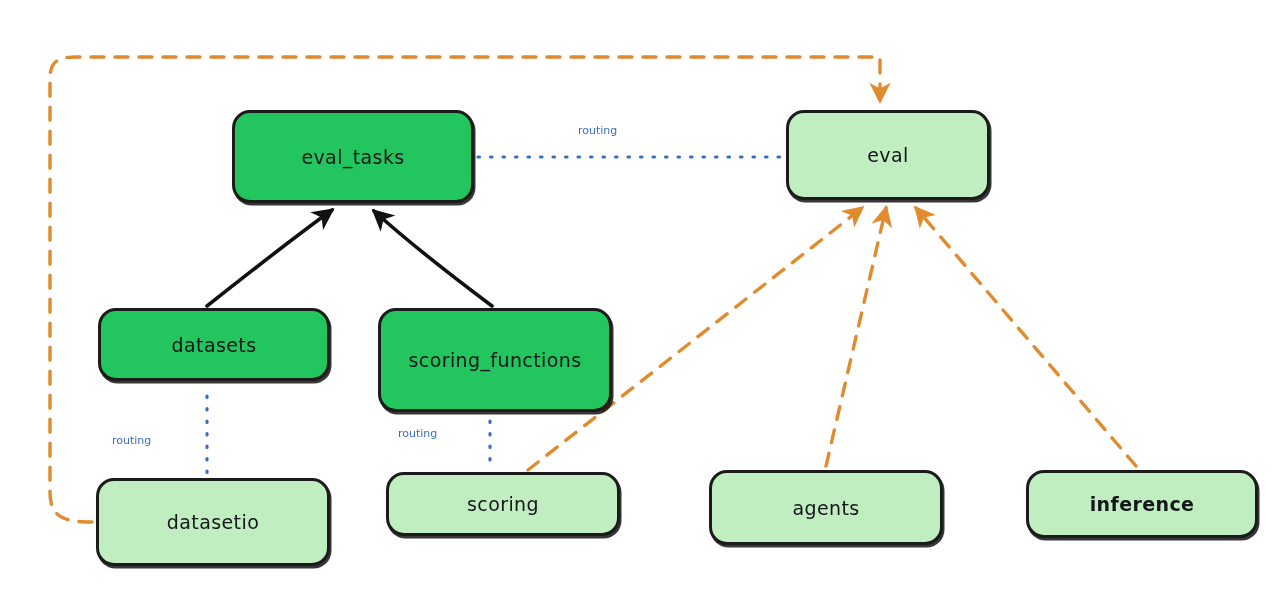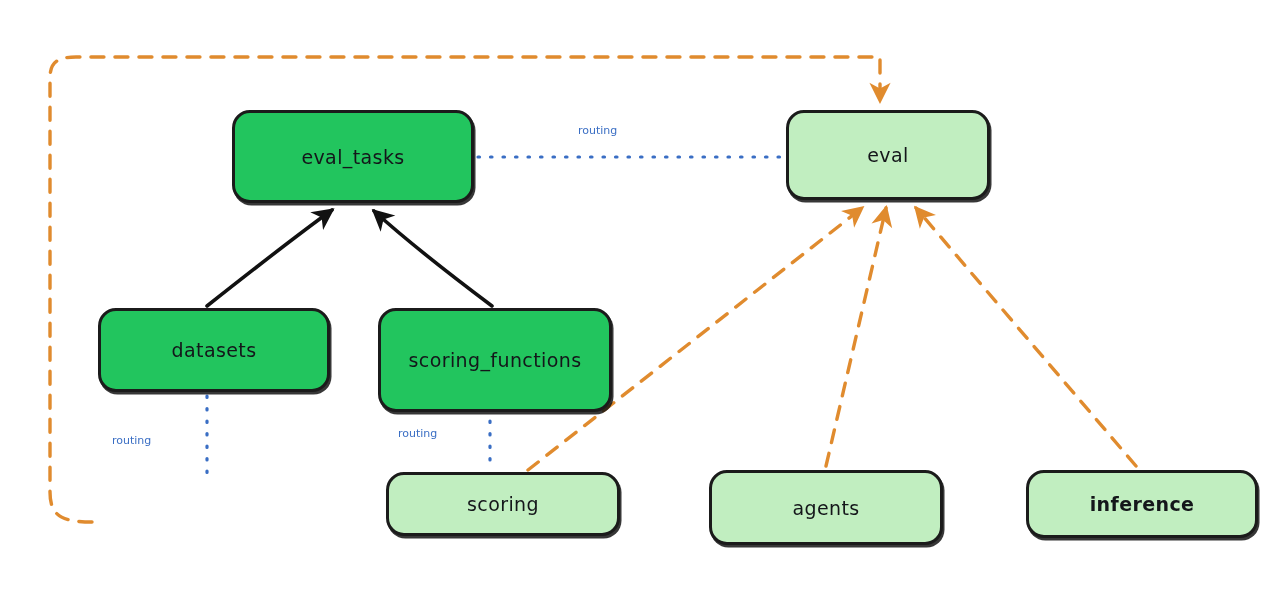--- a/index.html
+++ b/index.html
@@ -93,28 +93,31 @@
   </svg>
 
   <div class="node blue" style="left:232px; top:110px; width:242px; height:93px;">
     <span class="node-label">eval_tasks</span>
   </div>
 
   <div class="node green" style="left:786px; top:110px; width:204px; height:90px;">
     <span class="node-label">eval</span>
   </div>
 
-  <div class="node blue" style="left:98px; top:308px; width:232px; height:84px;">
+  <div class="node blue" style="left:98px; top:308px; width:232px; height:73px;">
     <span class="node-label">datasets</span>
   </div>
 
   <div class="node blue" style="left:378px; top:308px; width:234px; height:104px;">
     <span class="node-label">scoring_functions</span>
   </div>
 
+  <div class="node green" style="left:96px; top:478px; width:234px; height:88px;">
+    <span class="node-label">datasetio</span>
+  </div>
 
   <div class="node green" style="left:386px; top:472px; width:234px; height:64px;">
     <span class="node-label">scoring</span>
   </div>
 
   <div class="node green" style="left:709px; top:470px; width:234px; height:75px;">
     <span class="node-label">agents</span>
   </div>
 
   <div class="node green" style="left:1026px; top:470px; width:232px; height:68px;font-weight:bold;">

